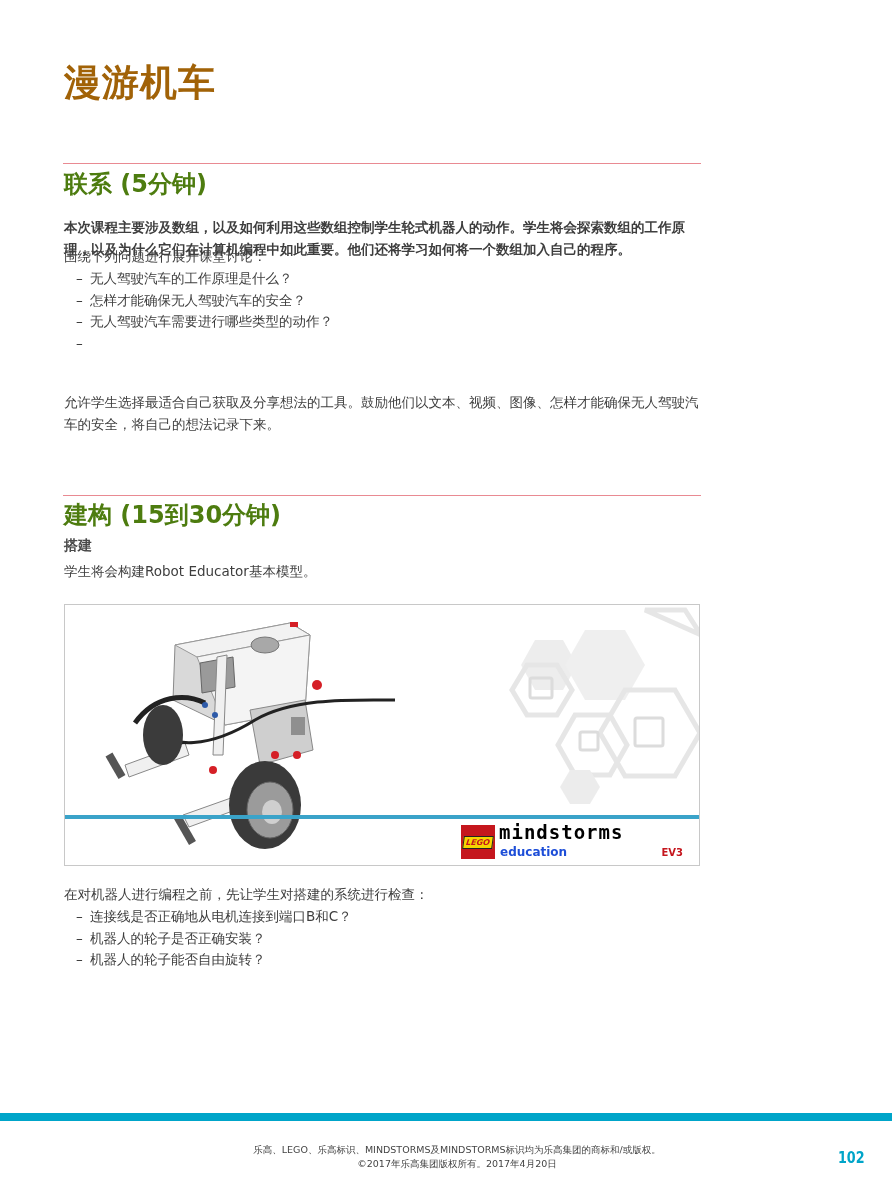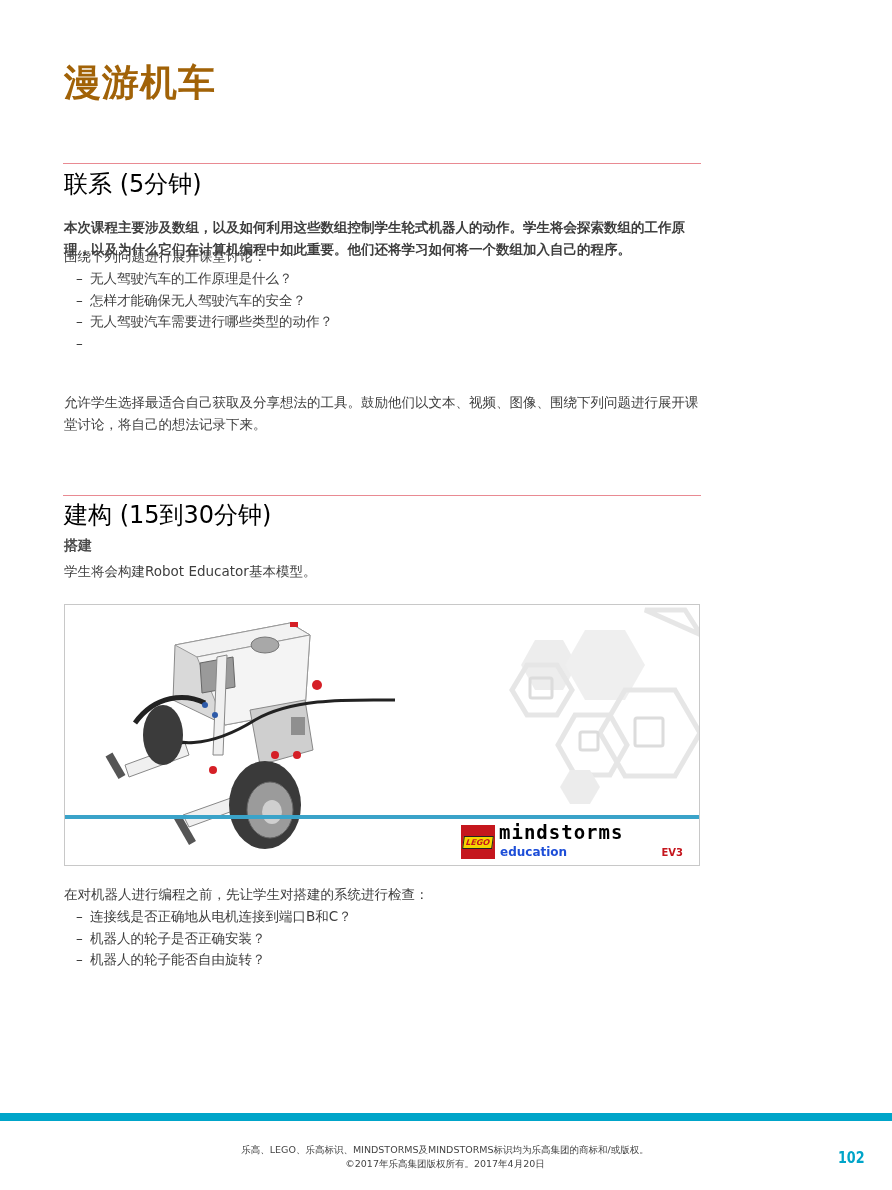--- a/index.html
+++ b/index.html
@@ -10,21 +10,21 @@
       position: absolute; left: 64px; top: 58px;
       font-size: 37px; font-weight: bold; color: #a16207; letter-spacing: 1px;
       font-family: "DejaVu Sans", sans-serif;
     }
 
     .section-rule {
       position: absolute; left: 63px; width: 638px; height: 1px; background: #e98a92;
     }
     .section-heading {
       position: absolute; left: 64px;
-      font-size: 24px; font-weight: normal; color: #000000;
+      font-size: 24px; font-weight: bold; color: #4d7c0f;
       font-family: "DejaVu Sans", sans-serif; letter-spacing: 0px;
     }
 
     .para {
       position: absolute; left: 64px; width: 640px;
       font-size: 13.5px; line-height: 21.5px; color: #3e3e3e;
     }
     .bullets { position: absolute; left: 64px; width: 640px; list-style: none; font-size: 13.5px; line-height: 21.5px; color: #3e3e3e; }
     .bullets li { position: relative; padding-left: 26px; }
     .bullets li .dash { position: absolute; left: 12px; top: 0; }
@@ -59,21 +59,21 @@
       position: absolute; left: 39px; top: 20px; font-size: 12px; font-weight: bold; color: #1d4ed8;
       font-family: "DejaVu Sans", sans-serif;
     }
     .ev3-word {
       position: absolute; right: 8px; top: 22px; font-size: 10px; font-weight: bold; color: #c5161d;
       font-family: "DejaVu Sans", sans-serif;
     }
 
     .footer-bar { position: absolute; left: 0; top: 1113px; width: 892px; height: 8px; background: #00a5c9; }
     .footer-text {
-      position: absolute; left: 180px; top: 1143px; width: 530px; text-align: center;
+      position: absolute; left: 192px; top: 1143px; width: 530px; text-align: center;
       font-size: 9.5px; line-height: 14px; color: #444;
     }
     .page-number {
       position: absolute; left: 838px; top: 1149px; font-size: 15px; font-weight: bold; color: #00a5c9;
       font-family: "DejaVu Sans", sans-serif; transform: scaleX(0.85); transform-origin: left;
     }
   </style>
 </head>
 <body>
 
@@ -85,21 +85,21 @@
 <p class="para" style="top:217px;font-weight:bold;">本次课程主要涉及数组，以及如何利用这些数组控制学生轮式机器人的动作。学生将会探索数组的工作原理，以及为什么它们在计算机编程中如此重要。他们还将学习如何将一个数组加入自己的程序。</p>
 <p class="para" style="top:246px;">围绕下列问题进行展开课堂讨论：</p>
 
 <ul class="bullets" style="top:268px;">
   <li><span class="dash">–</span><span>无人驾驶汽车的工作原理是什么？</span></li>
   <li><span class="dash">–</span><span>怎样才能确保无人驾驶汽车的安全？</span></li>
   <li><span class="dash">–</span><span>无人驾驶汽车需要进行哪些类型的动作？</span></li>
   <li><span class="dash">–</span></li>
 </ul>
 
-<p class="para" style="top:392px;">允许学生选择最适合自己获取及分享想法的工具。鼓励他们以文本、视频、图像、围绕下列问题进行展开课堂讨论，将自己的想法记录下来。</p>
+<p class="para" style="top:392px;">允许学生选择最适合自己获取及分享想法的工具。鼓励他们以文本、视频、图像、怎样才能确保无人驾驶汽车的安全，将自己的想法记录下来。</p>
 
 <div class="section-rule" style="top:495px;"></div>
 <h2 class="section-heading" style="top:499px;">建构 (15到30分钟)</h2>
 <h3 class="sub-heading" style="top:537px;">搭建</h3>
 <p class="para" style="top:561px;">学生将会构建Robot Educator基本模型。</p>
 
 <div class="figure-box">
   <svg width="636" height="262" viewBox="0 0 636 262">
 
     <g fill="none" stroke="#e4e4e4" stroke-width="5" opacity="0.9">

